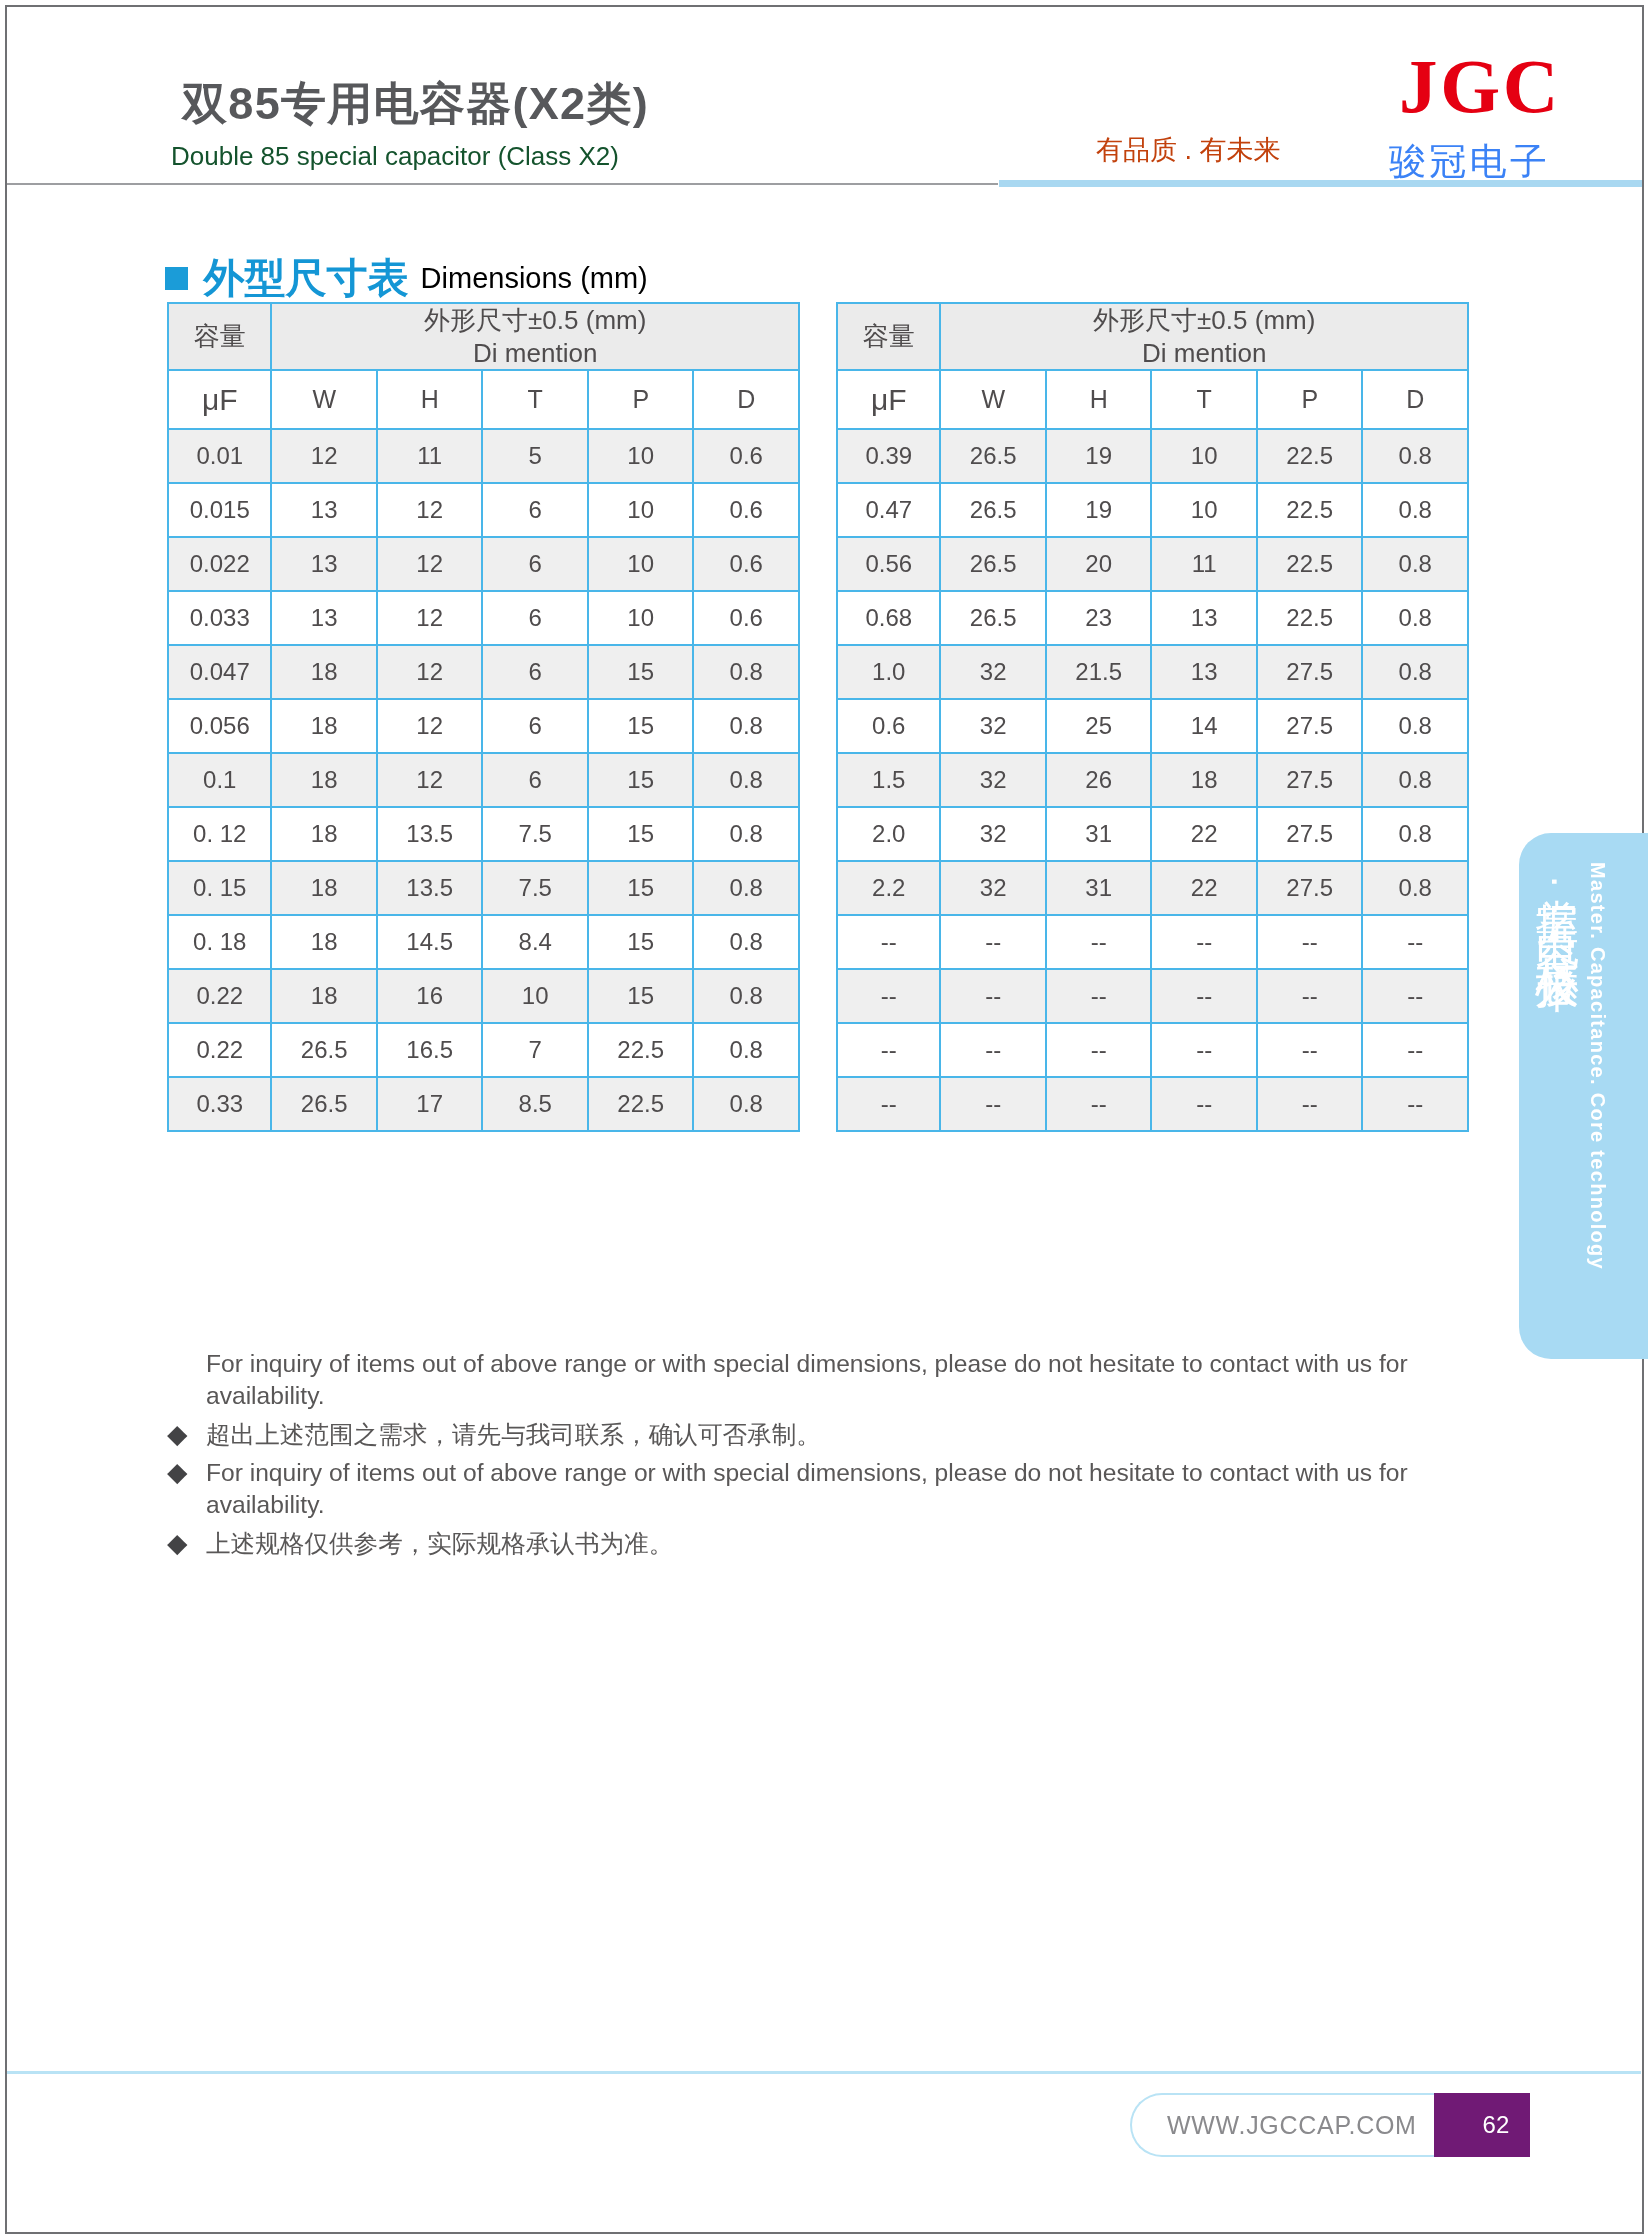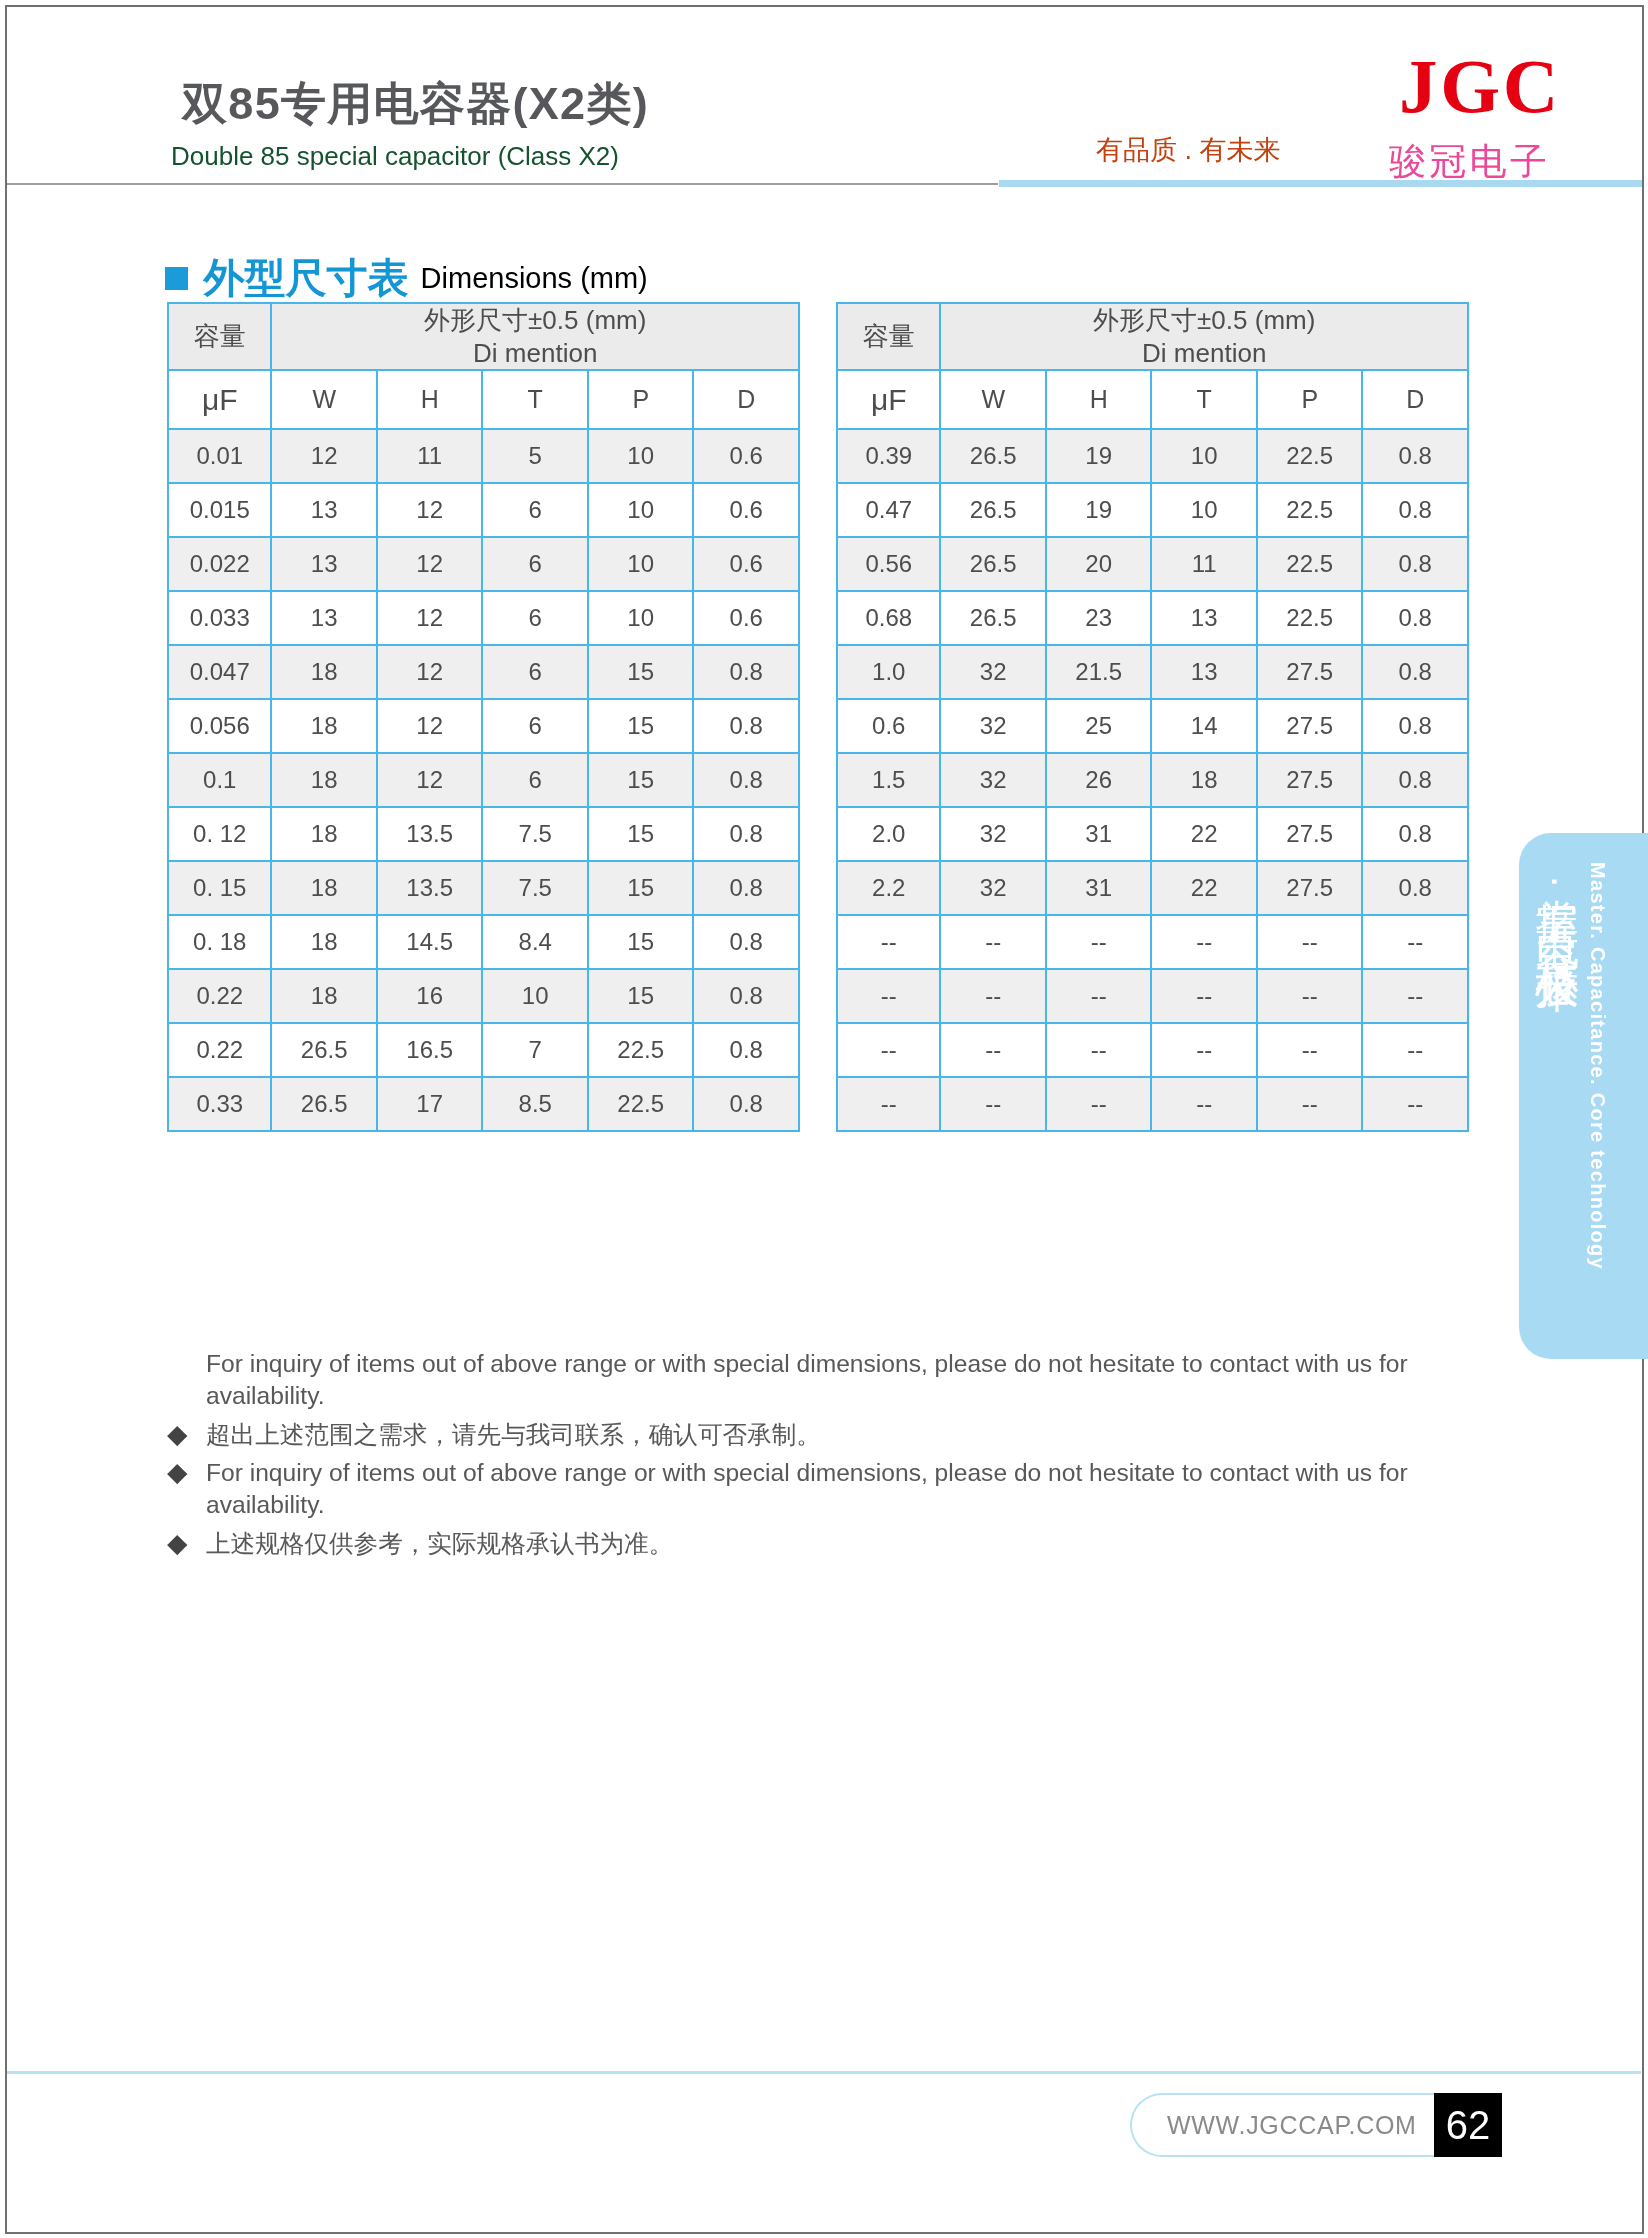--- a/index.html
+++ b/index.html
@@ -5,21 +5,21 @@
   html,body{margin:0;padding:0;background:#fff;}
   body{width:1649px;height:2239px;font-family:"Liberation Sans",sans-serif;-webkit-font-smoothing:antialiased;}
   .page{position:relative;width:1649px;height:2239px;background:#fff;overflow:hidden;}
   .frame{position:absolute;left:5.3px;top:5.3px;right:5.3px;bottom:5.3px;border:2px solid #6f7073;}
 
   
   .title-cn{position:absolute;left:182px;top:74px;font-size:45px;font-weight:bold;color:#57585b;letter-spacing:1.3px;}
   .title-en{position:absolute;left:171px;top:141px;font-size:26px;color:#14532d;}
   .slogan{position:absolute;left:1096px;top:132px;font-size:27px;font-weight:normal;color:#c2410c;}
   .logo-jgc{position:absolute;left:1399px;top:44px;font-family:"Liberation Serif",serif;font-size:77px;font-weight:bold;color:#e50012;letter-spacing:2.7px;line-height:1.1;}
-  .logo-sub{position:absolute;left:1389px;top:137px;font-size:37px;color:#ec4899;letter-spacing:3.3px;}
+  .logo-sub{position:absolute;left:1389px;top:137px;font-size:37px;color:#3b82f6;letter-spacing:3.3px;}
   .hdr-line-gray{position:absolute;left:7.3px;top:183px;width:991px;height:2px;background:#9d9ea1;}
   .hdr-line-blue{position:absolute;left:999px;top:180px;width:643px;height:6.6px;background:#a9d8f1;}
 
   
   .section{position:absolute;left:165px;top:251px;display:flex;align-items:center;}
   .sq{width:22.6px;height:22.6px;background:#1b9cd8;margin-right:16px;flex:none;}
   .st-cn{font-size:41px;font-weight:bold;color:#1496d5;}
   .st-en{font-size:29px;color:#000000;margin-left:12px;}
 
   
@@ -46,21 +46,21 @@
 
   
   .tab{position:absolute;right:0;top:833px;width:130px;height:526px;background:#a8daf3;border-radius:32px 0 0 32px;z-index:5;}
   .tab-cn{position:absolute;left:17.3px;top:32px;writing-mode:vertical-rl;text-orientation:mixed;font-size:43px;color:#ffffff;letter-spacing:4.7px;line-height:1;}
   .tab-en{position:absolute;left:69px;top:29px;writing-mode:vertical-rl;font-size:20px;font-weight:bold;color:#ffffff;letter-spacing:1.3px;line-height:1;}
 
   
   .footer-line{position:absolute;left:7.3px;top:2071px;width:1634px;height:3.3px;background:#b9e3f5;}
   .pill{position:absolute;left:1130px;top:2093px;height:64px;display:flex;align-items:stretch;}
   .pill-text{display:flex;align-items:center;padding:0 17.3px 0 35px;border:2px solid #b9e3f5;border-right:none;border-radius:32px 0 0 32px;font-size:25px;color:#8a8a8d;letter-spacing:0.7px;background:#fff;}
-  .pill-num{width:68px;background:#000000;color:#fff;font-size:40px;display:flex;align-items:center;justify-content:center;}
+  .pill-num{width:68px;background:#701a75;color:#fff;font-size:24px;display:flex;align-items:center;justify-content:center;padding-left:28px;}
 </style>
 </head>
 <body>
 
 <div class="page">
   <div class="frame"></div>
 
   <div class="title-cn">双85专用电容器(X2类)</div>
   <div class="title-en">Double 85 special capacitor (Class X2)</div>
   <div class="slogan">有品质 . 有未来</div>

